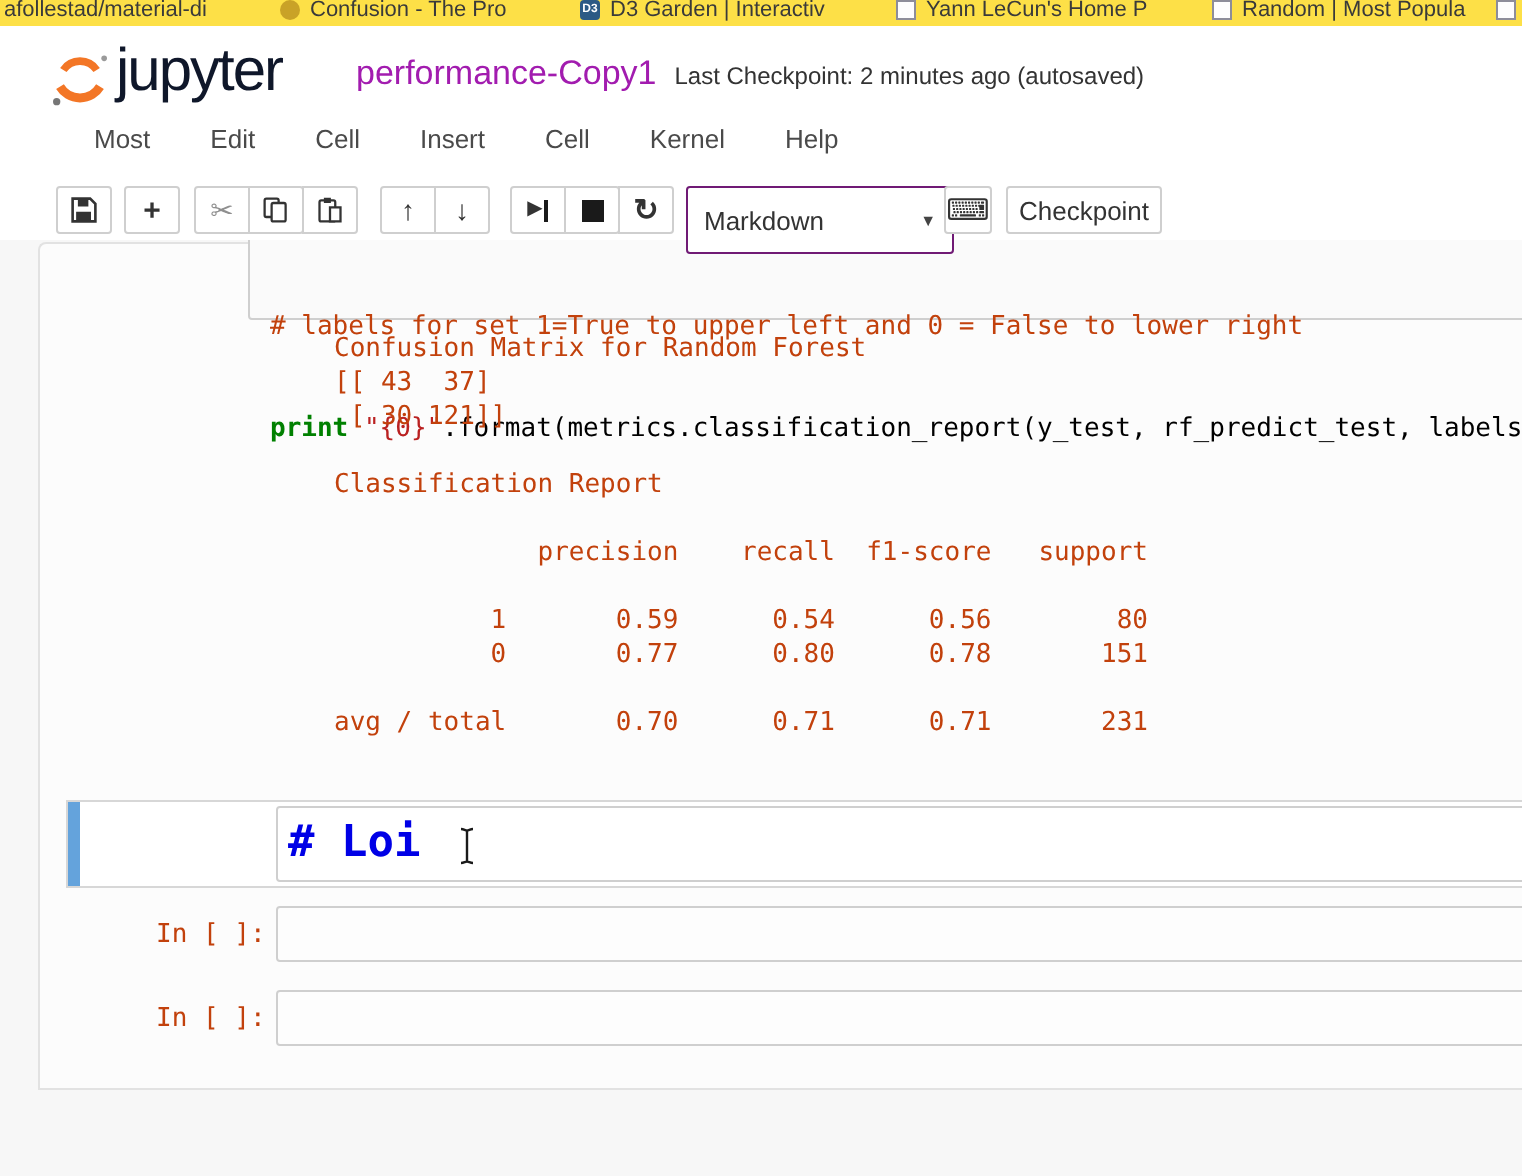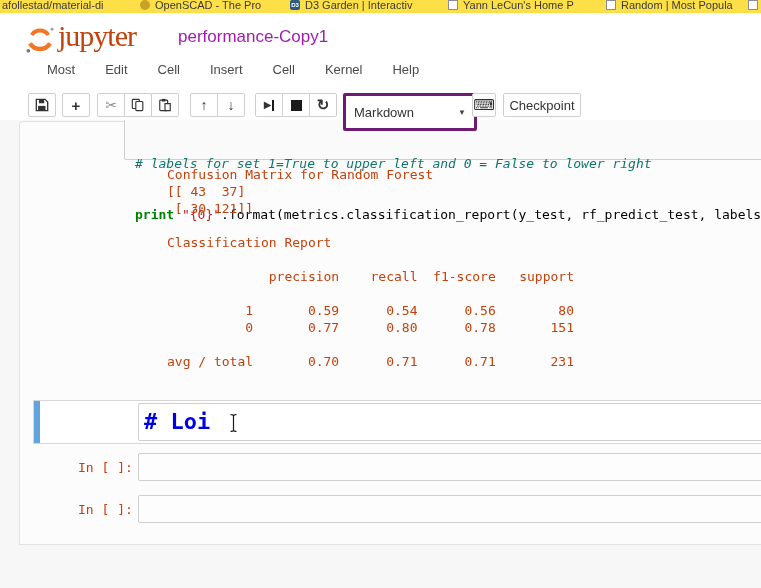--- a/index.html
+++ b/index.html
@@ -26,22 +26,22 @@
                display:flex; align-items:center; justify-content:center; font-weight:bold; }
   .bm-ico.page { background:#fdfdfd; border:1px solid #8d8d99; }
 
   
   .jheader {
     position:absolute; left:0; top:13px; width:761px; height:107px;
     background:#ffffff; z-index:5;
   }
   .logo { position:absolute; left:25px; top:10px; width:30px; height:34px; }
   .logo-text {
-    position:absolute; left:58px; top:6px; font-size:30px; color:#c2410c;
-    letter-spacing:-1px; font-family:Liberation Serif, serif;
+    position:absolute; left:58px; top:6px; font-size:30px; color:#0f172a;
+    letter-spacing:-1px; font-family:Liberation Sans, sans-serif;
   }
   .titlebar { position:absolute; left:178px; top:14px; display:flex; align-items:baseline; }
   .nb-title { font-size:17px; color:#a21caf; }
   .checkpoint { font-size:12px; color:#333; margin-left:9px; }
   .menubar { position:absolute; left:47px; top:49px; display:flex; }
   .menu-item { font-size:13px; color:#4a4a4a; margin-right:30px; cursor:pointer; }
 
   
   .toolbar { position:absolute; left:0; top:80px; height:26px; width:761px; }
   .tgroup { position:absolute; top:0; display:flex; }
@@ -49,21 +49,21 @@
     width:28px; height:24px; background:#fff; border:1px solid #cfcfcf;
     border-radius:2px; display:flex; align-items:center; justify-content:center;
     font-size:14px; color:#333; cursor:pointer;
   }
   .tgroup .tbtn + .tbtn { margin-left:-1px; border-radius:0 2px 2px 0; }
   .tgroup .tbtn:first-child:not(:last-child) { border-radius:2px 0 0 2px; }
   .g-save{left:28px;} .g-add{left:62px;} .g-clip{left:97px;}
   .g-move{left:190px;} .g-run{left:255px;} .g-type{left:343px;}
   .g-kbd{left:472px;} .g-ctb{left:503px;}
   .tselect {
-    width:134px; height:24px; background:#fff; border:3px solid #701a75; border-radius:2px;
+    width:134px; height:24px; background:#fff; border:1px solid #701a75; border-radius:2px;
     display:flex; align-items:center; font-size:13px; color:#333; padding:16px 8px; cursor:pointer;
   }
   .tselect .caret { margin-left:auto; font-size:8px; color:#444; }
   .btn-kbd { width:24px; font-size:15px; }
   .btn-ctb { width:78px; font-size:13px; padding:0 6px; }
   .stop-sq { width:11px; height:11px; background:#1a1a1a; }
   .run-ico { display:flex; align-items:center; }
   .run-ico .tri { font-size:10px; line-height:1; }
   .run-ico .bar { width:2px; height:11px; background:#1a1a1a; margin-left:1px; }
   .gray { color:#8f8f8f; }
@@ -74,21 +74,21 @@
     background:#fcfcfc; border:1px solid #e2e2e2; border-right:none;
     border-top-left-radius:4px;
   }
 
   .code-input {
     position:absolute; left:124px; top:110px; width:700px; height:50px;
     background:#fafafa; border:1px solid #cfcfcf; border-radius:2px;
     padding:10px 0 0 10px; font-size:13px; line-height:17px; white-space:pre;
     font-family:"DejaVu Sans Mono", monospace; cursor:text;
   }
-  .cm-comment { color:#0f766e; font-style:italic; }
+  .cm-comment { color:#c2410c; }
   .cm-keyword { color:#008000; font-weight:bold; }
   .cm-string  { color:#BA2121; }
   .cm-plain   { color:#000; }
 
   .output-pre {
     position:absolute; left:143px; top:166px;
     font-family:"DejaVu Sans Mono", monospace; font-size:13px; line-height:17px;
     color:#c2410c; white-space:pre;margin-left:24px;
   }
 
@@ -122,21 +122,21 @@
 <body>
 
 <div class="screen">
 
   <div class="bookmarks">
     <div class="bm-item" style="left:2px">
       <span>afollestad/material-di</span>
     </div>
     <div class="bm-item" style="left:140px">
       <span class="bm-ico openscad"></span>
-      <span>OpenSCAD - The Pro</span>
+      <span>Confusion - The Pro</span>
     </div>
     <div class="bm-item" style="left:290px">
       <span class="bm-ico d3">D3</span>
       <span>D3 Garden | Interactiv</span>
     </div>
     <div class="bm-item" style="left:448px">
       <span class="bm-ico page"></span>
       <span>Yann LeCun's Home P</span>
     </div>
     <div class="bm-item" style="left:606px">
@@ -152,20 +152,21 @@
   <div class="jheader">
     <svg class="logo" viewBox="0 0 36 38">
       <path d="M8 13 A 12 12 0 0 1 28 13" stroke="#F37626" stroke-width="4.6" fill="none"></path>
       <path d="M6 23 A 14 14 0 0 0 30 23" stroke="#F37626" stroke-width="5.4" fill="none"></path>
       <circle cx="32.5" cy="6" r="1.7" fill="#9a9a9a"></circle>
       <circle cx="4" cy="32" r="2.2" fill="#767676"></circle>
     </svg>
     <div class="logo-text">jupyter</div>
     <div class="titlebar">
       <span class="nb-title">performance-Copy1</span>
+      <span class="checkpoint">Last Checkpoint: 2 minutes ago (autosaved)</span>
     </div>
     <div class="menubar">
       <span class="menu-item">Most</span>
       <span class="menu-item">Edit</span>
       <span class="menu-item">Cell</span>
       <span class="menu-item">Insert</span>
       <span class="menu-item">Cell</span>
       <span class="menu-item">Kernel</span>
       <span class="menu-item">Help</span>
     </div>

